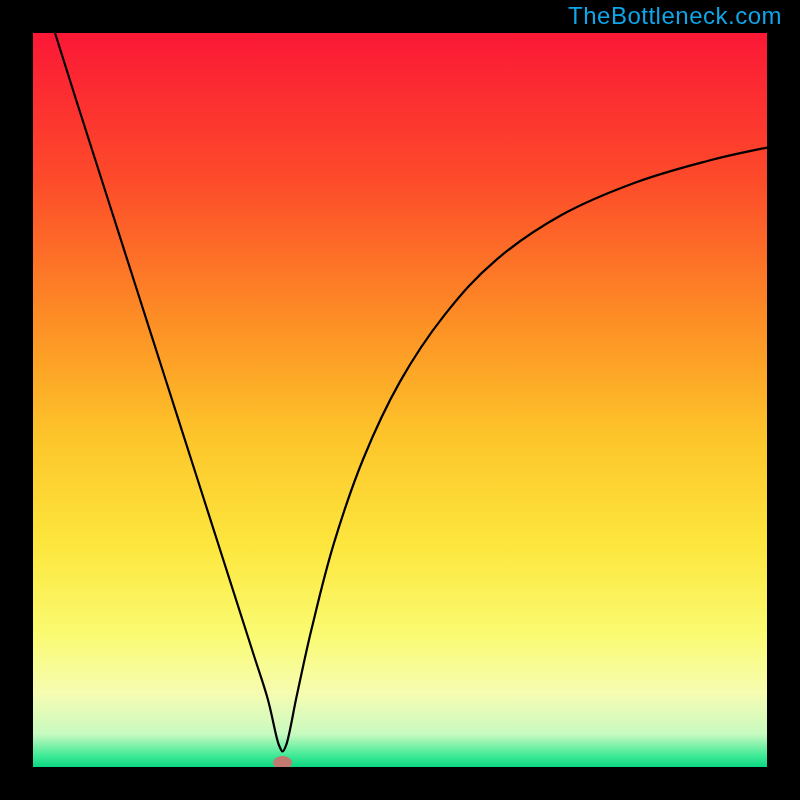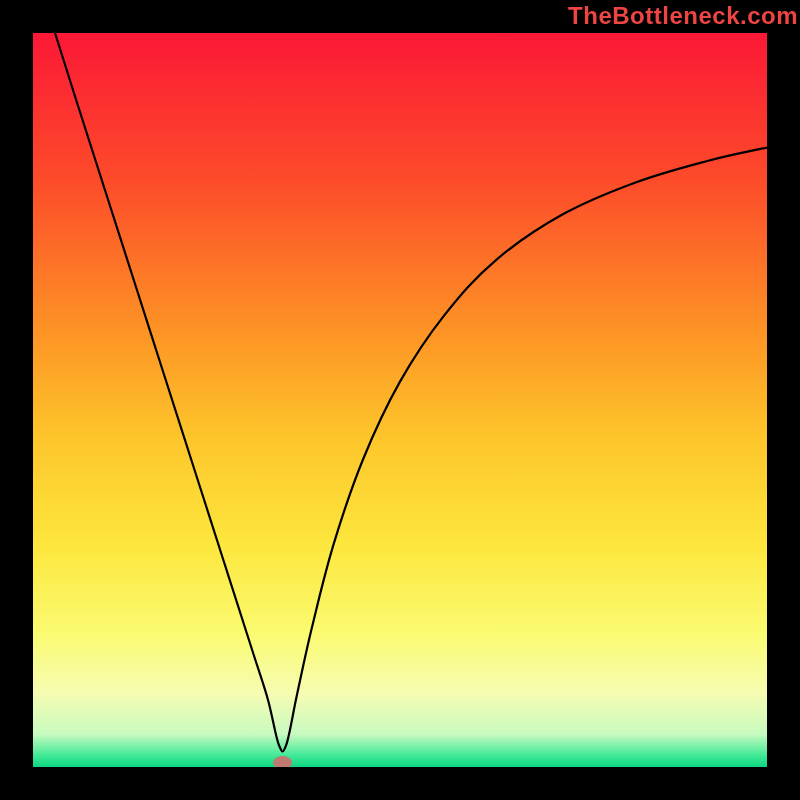--- a/index.html
+++ b/index.html
@@ -13,24 +13,24 @@
   }
   .frame {
     position: relative;
     width: 800px;
     height: 800px;
     background: #000000;
   }
   .watermark {
     position: absolute;
     top: 2px;
-    right: 2px;
+    right: 18px;
     font-size: 24px;
-    font-weight: 700;
-    color: #ef4444;
+    font-weight: 400;
+    color: #0ea5e9;
     letter-spacing: 0.5px;
   }
   .plot-area {
     position: absolute;
     left: 33px;
     top: 33px;
     width: 734px;
     height: 734px;
   }
   svg {

